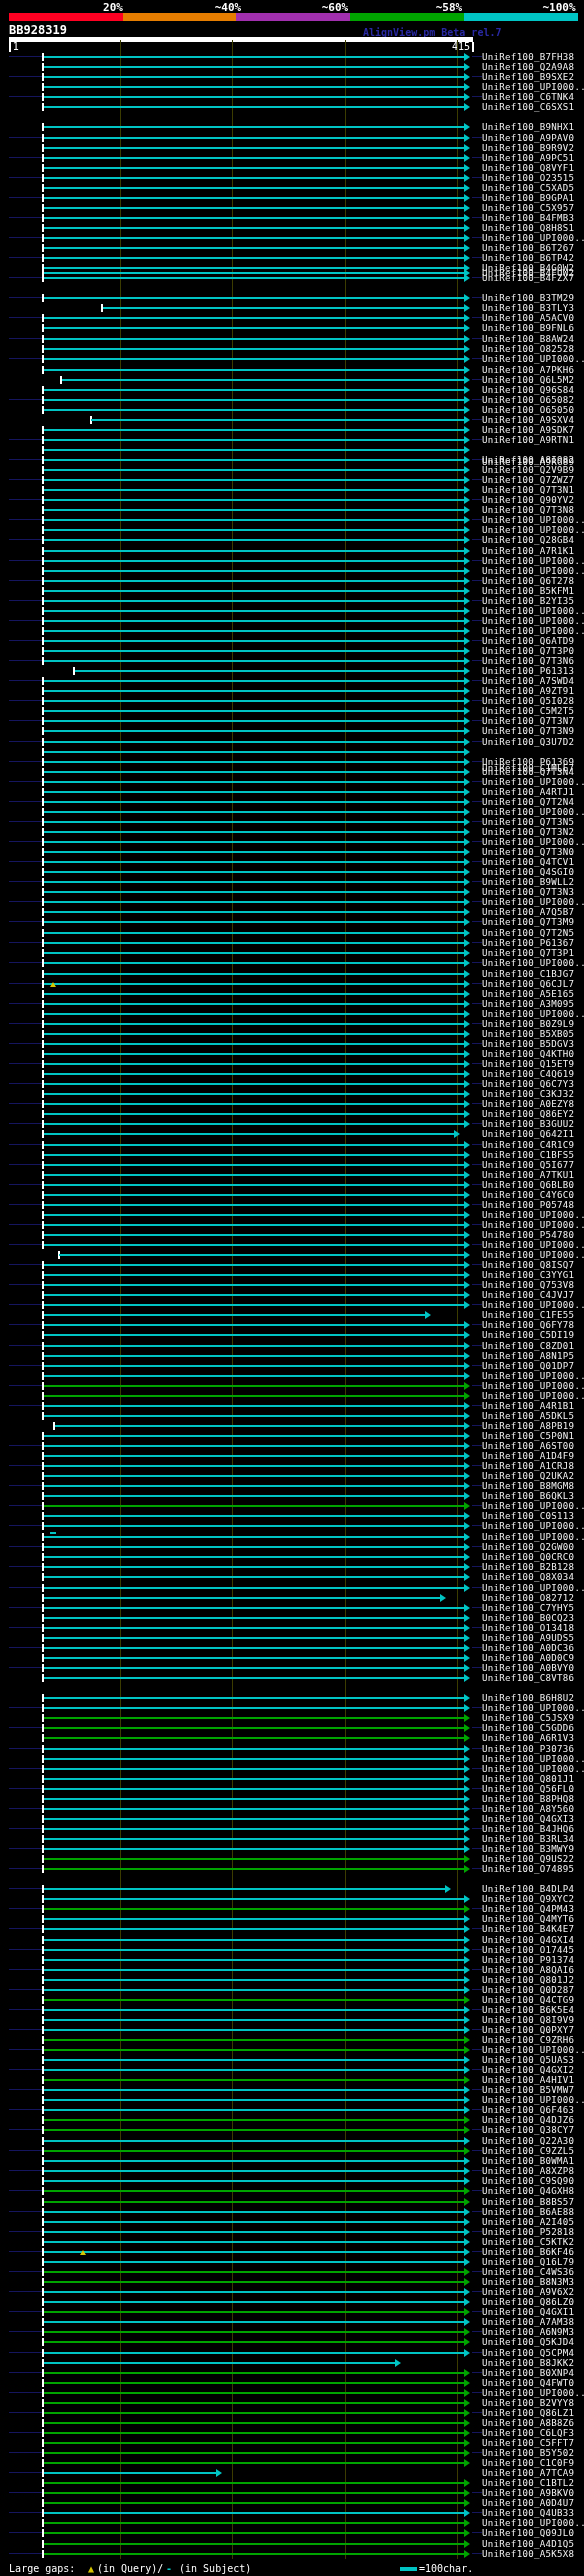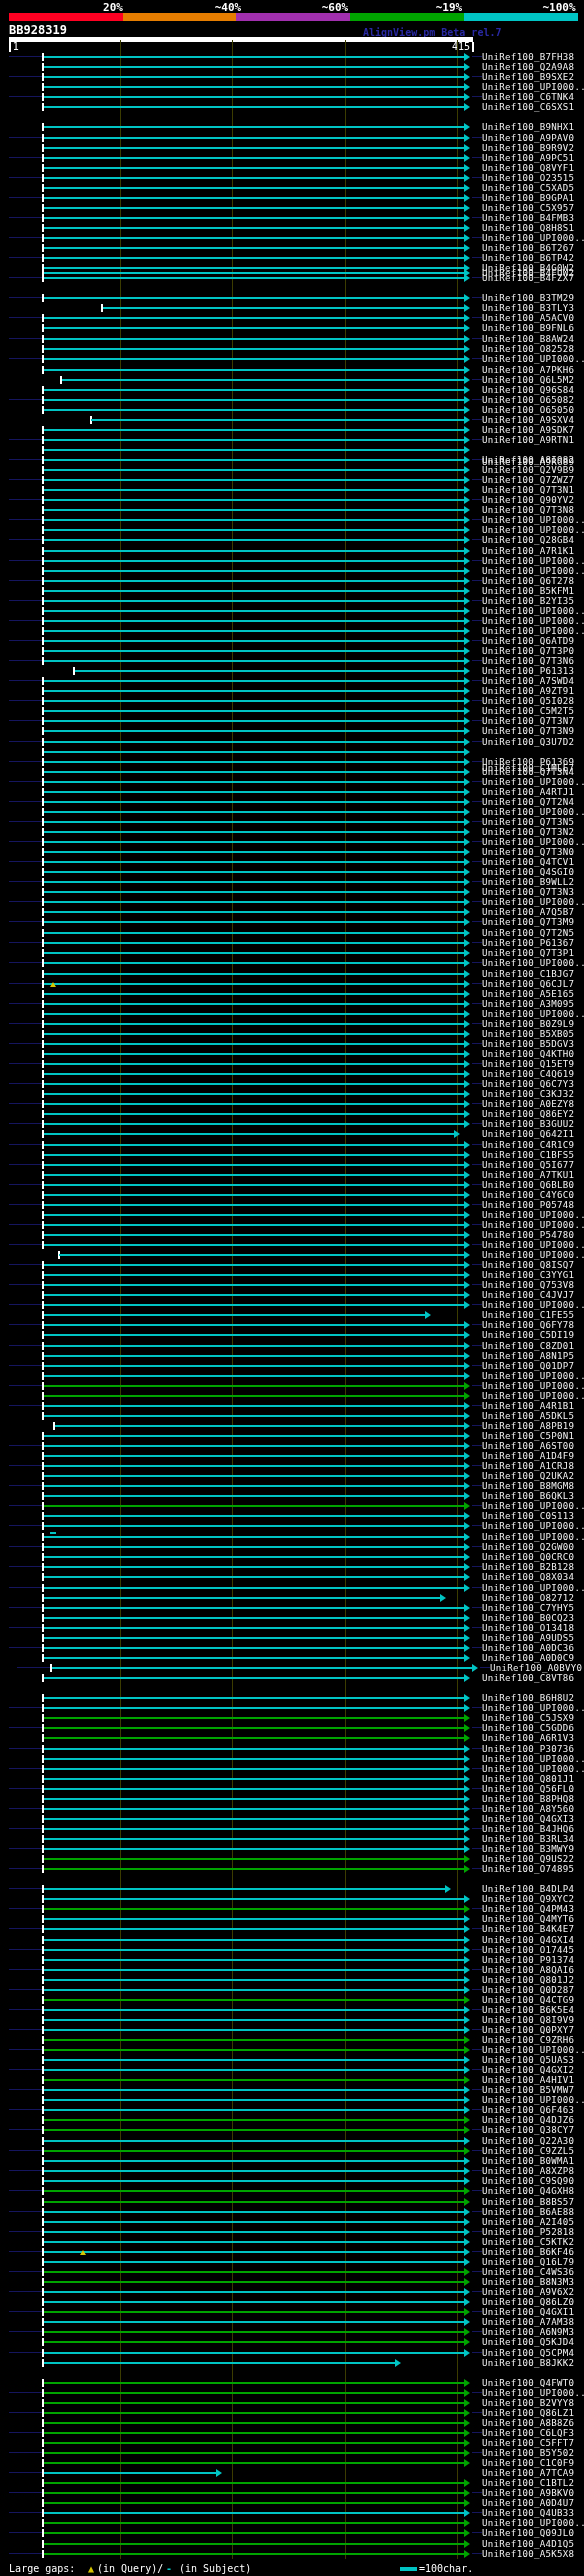--- a/index.html
+++ b/index.html
@@ -19,21 +19,21 @@
   .legend-txt{position:absolute;top:2.7px;font-size:10px;color:#fff;white-space:pre;}
 </style>
 </head>
 <body>
 <div id="screen">
 
   <div class="abs" id="scale-labels" style="left:0;top:0;width:585px;height:12.8px;">
       <span class="scale-label" style="left: 113px;">20%</span>
       <span class="scale-label" style="left: 228px;">~40%</span>
       <span class="scale-label" style="left: 335px;">~60%</span>
-      <span class="scale-label" style="left: 449px;">~19%</span>
+      <span class="scale-label" style="left: 449px;">~58%</span>
       <span class="scale-label" style="left: 559px;">~100%</span>
     </div>
   <div class="abs" id="scale-bar" style="left:9.1px;top:12.8px;width:568px;height:8.2px;">
       <div class="abs" style="left: 0px; top: 0px; width: 114px; height: 8.2px; background: rgb(255, 0, 34);"></div>
       <div class="abs" style="left: 114px; top: 0px; width: 114px; height: 8.2px; background: rgb(229, 125, 0);"></div>
       <div class="abs" style="left: 227px; top: 0px; width: 114px; height: 8.2px; background: rgb(161, 47, 174);"></div>
       <div class="abs" style="left: 341px; top: 0px; width: 114px; height: 8.2px; background: rgb(0, 164, 0);"></div>
       <div class="abs" style="left: 455px; top: 0px; width: 114px; height: 8.2px; background: rgb(0, 196, 196);"></div>
     </div>
 
@@ -1156,21 +1156,21 @@
         <div class="abs" style="left:464px;top:0.9px;width:0;height:0;border-top:4.6px solid transparent;border-bottom:4.6px solid transparent;border-left:6.4px solid #00c4c4;"></div>
         <div class="abs" style="left:472px;top:3.7px;width:10px;height:1.8px;background:#15155e;"></div>
         <span class="row-label" style="top:0;color:#f2f2f2;">UniRef100_A0DC36</span>
       </div>
       <div class="abs" style="left: 0px; top: 1653px; width: 585px; height: 11px;">
         <div class="abs" style="left:42px;top:0.9px;width:1.8px;height:8.2px;background:#fff;"></div>
         <div class="abs" style="left:44px;top:3.7px;width:420px;height:2.7px;background:#00c4c4;"></div>
         <div class="abs" style="left:464px;top:0.9px;width:0;height:0;border-top:4.6px solid transparent;border-bottom:4.6px solid transparent;border-left:6.4px solid #00c4c4;"></div>
         <span class="row-label" style="top:0;color:#f2f2f2;">UniRef100_A0D0C9</span>
       </div>
-      <div class="abs" style="left: 8px; top: 1663px; width: 499px; height: 11px;">
+      <div class="abs" style="left: 0px; top: 1663px; width: 499px; height: 11px;">
         <div class="abs" style="left:9.1px;top:3.7px;width:33px;height:1.8px;background:#15155e;"></div>
         <div class="abs" style="left:42px;top:0.9px;width:1.8px;height:8.2px;background:#fff;"></div>
         <div class="abs" style="left:44px;top:3.7px;width:420px;height:2.7px;background:#00c4c4;"></div>
         <div class="abs" style="left:464px;top:0.9px;width:0;height:0;border-top:4.6px solid transparent;border-bottom:4.6px solid transparent;border-left:6.4px solid #00c4c4;"></div>
         <div class="abs" style="left:472px;top:3.7px;width:10px;height:1.8px;background:#15155e;"></div>
         <span class="row-label" style="top:0;color:#f2f2f2;">UniRef100_A0BVY0</span>
       </div>
       <div class="abs" style="left: 0px; top: 1673px; width: 585px; height: 11px;">
         <div class="abs" style="left:42px;top:0.9px;width:1.8px;height:8.2px;background:#fff;"></div>
         <div class="abs" style="left:44px;top:3.7px;width:420px;height:2.7px;background:#00c4c4;"></div>
@@ -1631,20 +1631,28 @@
         <div class="abs" style="left:44px;top:3.7px;width:420px;height:2.7px;background:#00c4c4;"></div>
         <div class="abs" style="left:464px;top:0.9px;width:0;height:0;border-top:4.6px solid transparent;border-bottom:4.6px solid transparent;border-left:6.4px solid #00c4c4;"></div>
         <div class="abs" style="left:472px;top:3.7px;width:10px;height:1.8px;background:#15155e;"></div>
         <span class="row-label" style="top:0;color:#f2f2f2;">UniRef100_Q5CPM4</span>
       </div>
       <div class="abs" style="left: 0px; top: 2358px; width: 585px; height: 11px;">
         <div class="abs" style="left:42px;top:0.9px;width:1.8px;height:8.2px;background:#fff;"></div>
         <div class="abs" style="left:44px;top:3.7px;width:351px;height:2.7px;background:#00c4c4;"></div>
         <div class="abs" style="left:395px;top:0.9px;width:0;height:0;border-top:4.6px solid transparent;border-bottom:4.6px solid transparent;border-left:6.4px solid #00c4c4;"></div>
         <span class="row-label" style="top:0;color:#f2f2f2;">UniRef100_B8JKK2</span>
+      </div>
+      <div class="abs" style="left: 0px; top: 2368px; width: 585px; height: 11px;">
+        <div class="abs" style="left:9.1px;top:3.7px;width:33px;height:1.8px;background:#15155e;"></div>
+        <div class="abs" style="left:42px;top:0.9px;width:1.8px;height:8.2px;background:#fff;"></div>
+        <div class="abs" style="left:44px;top:3.7px;width:420px;height:2.7px;background:#00a400;"></div>
+        <div class="abs" style="left:464px;top:0.9px;width:0;height:0;border-top:4.6px solid transparent;border-bottom:4.6px solid transparent;border-left:6.4px solid #00a400;"></div>
+        <div class="abs" style="left:472px;top:3.7px;width:10px;height:1.8px;background:#15155e;"></div>
+        <span class="row-label" style="top:0;color:#f2f2f2;">UniRef100_B0XNP4</span>
       </div>
       <div class="abs" style="left: 0px; top: 2378px; width: 585px; height: 11px;">
         <div class="abs" style="left:42px;top:0.9px;width:1.8px;height:8.2px;background:#fff;"></div>
         <div class="abs" style="left:44px;top:3.7px;width:420px;height:2.7px;background:#00a400;"></div>
         <div class="abs" style="left:464px;top:0.9px;width:0;height:0;border-top:4.6px solid transparent;border-bottom:4.6px solid transparent;border-left:6.4px solid #00a400;"></div>
         <span class="row-label" style="top:0;color:#f2f2f2;">UniRef100_Q4FWT0</span>
       </div>
       <div class="abs" style="left: 0px; top: 2388px; width: 585px; height: 11px;">
         <div class="abs" style="left:9.1px;top:3.7px;width:33px;height:1.8px;background:#15155e;"></div>
         <div class="abs" style="left:42px;top:0.9px;width:1.8px;height:8.2px;background:#fff;"></div>

